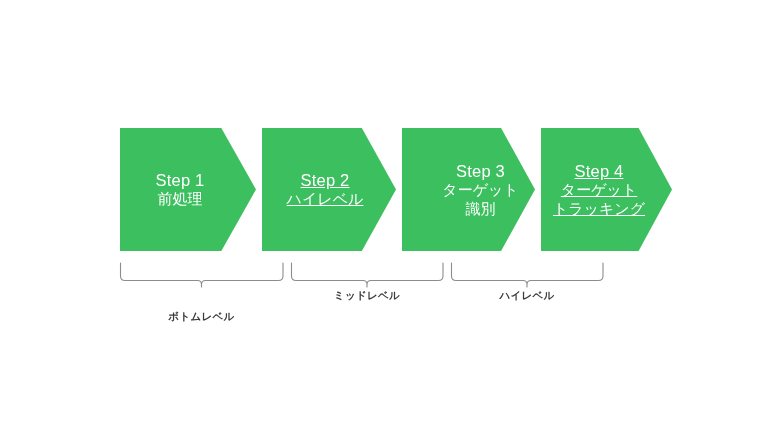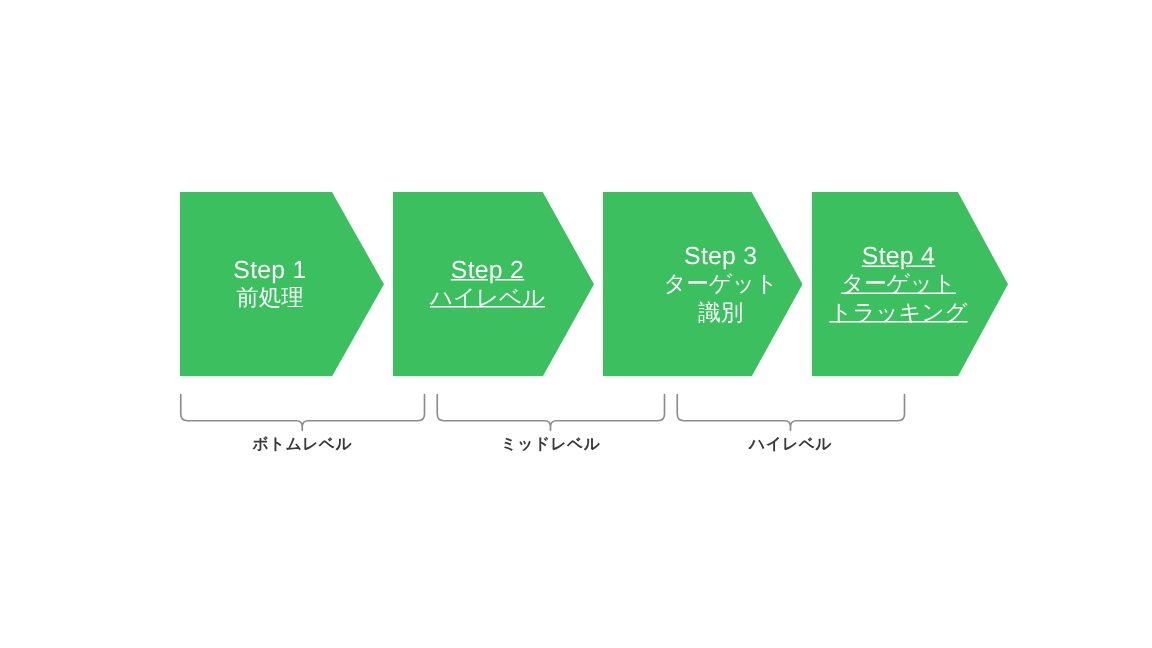--- a/index.html
+++ b/index.html
@@ -76,21 +76,21 @@
   .bracket-label {
     position: absolute;
     top: 289px;
     font-size: 10.5px;
     font-weight: bold;
     color: #3a3a3a;
     text-align: center;
     white-space: nowrap;
     letter-spacing: 0.3px;
   }
-  .bracket-label.b0 { left: 120px; width: 163px; }
+  .bracket-label.b0 { left: 120px; width: 163px; margin-top: 21px; }
   .bracket-label.b1 { left: 291px; width: 152px; }
   .bracket-label.b2 { left: 451px; width: 152px; }
 </style>
 </head>
 <body>
 
 <div id="canvas">
 
   <div class="flow-layer">
 

